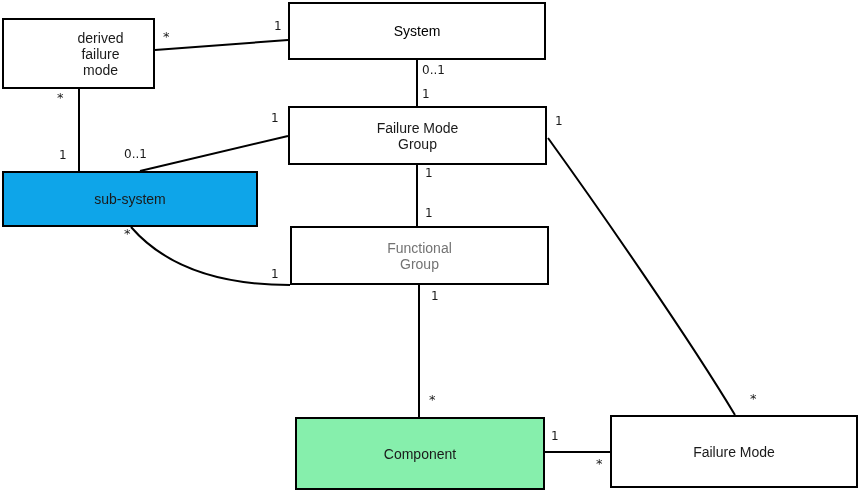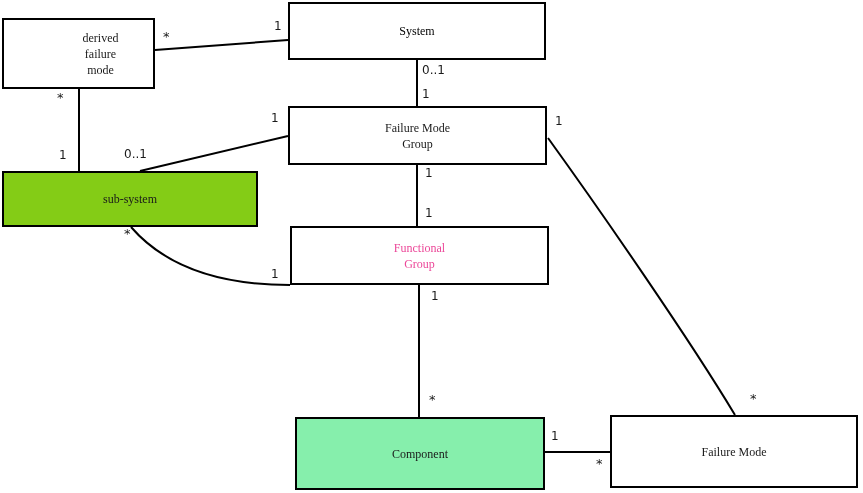--- a/index.html
+++ b/index.html
@@ -29,22 +29,22 @@
     position: absolute;
     box-sizing: border-box;
     border: 2px solid #000000;
     background: #ffffff;
     display: flex;
     align-items: center;
     justify-content: center;
     z-index: 2;
   }
   .uml-class-label {
-    font-family: Liberation Serif, serif;
-    font-size: 12px;
+    font-family: Liberation Sans, sans-serif;
+    font-size: 14px;
     line-height: 16px;
     color: #1a1a1a;
     text-align: center;
     white-space: pre-line;
     padding: 0 4px;
   }
   .mult-label {
     position: absolute;
     font-family: "DejaVu Sans", sans-serif;
     font-size: 12px;
@@ -82,25 +82,25 @@
 failure
 mode</div>
       </div>
       <div class="uml-class-box" style="left: 288px; top: 2px; width: 258px; height: 58px; border-color: rgb(0, 0, 0); background: rgb(255, 255, 255);">
         <div class="uml-class-label" style="color: #000000;">System</div>
       </div>
       <div class="uml-class-box" style="left: 288px; top: 106px; width: 259px; height: 59px; border-color: rgb(0, 0, 0); background: rgb(255, 255, 255);">
         <div class="uml-class-label" style="color: rgb(26, 26, 26);">Failure Mode
 Group</div>
       </div>
-      <div class="uml-class-box" style="left: 2px; top: 171px; width: 256px; height: 56px; border-color: rgb(0, 0, 0); background: #84cc16;">
+      <div class="uml-class-box" style="left: 2px; top: 171px; width: 256px; height: 56px; border-color: rgb(0, 0, 0); background: #0ea5e9;">
         <div class="uml-class-label" style="color: rgb(26, 26, 26);">sub-system</div>
       </div>
       <div class="uml-class-box" style="left: 290px; top: 226px; width: 259px; height: 59px; border-color: rgb(0, 0, 0); background: rgb(255, 255, 255);">
-        <div class="uml-class-label" style="color: #ec4899;">Functional
+        <div class="uml-class-label" style="color: #737373;">Functional
 Group</div>
       </div>
       <div class="uml-class-box" style="left: 295px; top: 417px; width: 250px; height: 73px; border-color: rgb(0, 0, 0); background: #86efac;">
         <div class="uml-class-label" style="color: rgb(26, 26, 26);">Component</div>
       </div>
       <div class="uml-class-box" style="left: 610px; top: 415px; width: 248px; height: 73px; border-color: rgb(0, 0, 0); background: rgb(255, 255, 255);">
         <div class="uml-class-label" style="color: rgb(26, 26, 26);">Failure Mode</div>
       </div>
     </div>
   <div id="label-layer">

